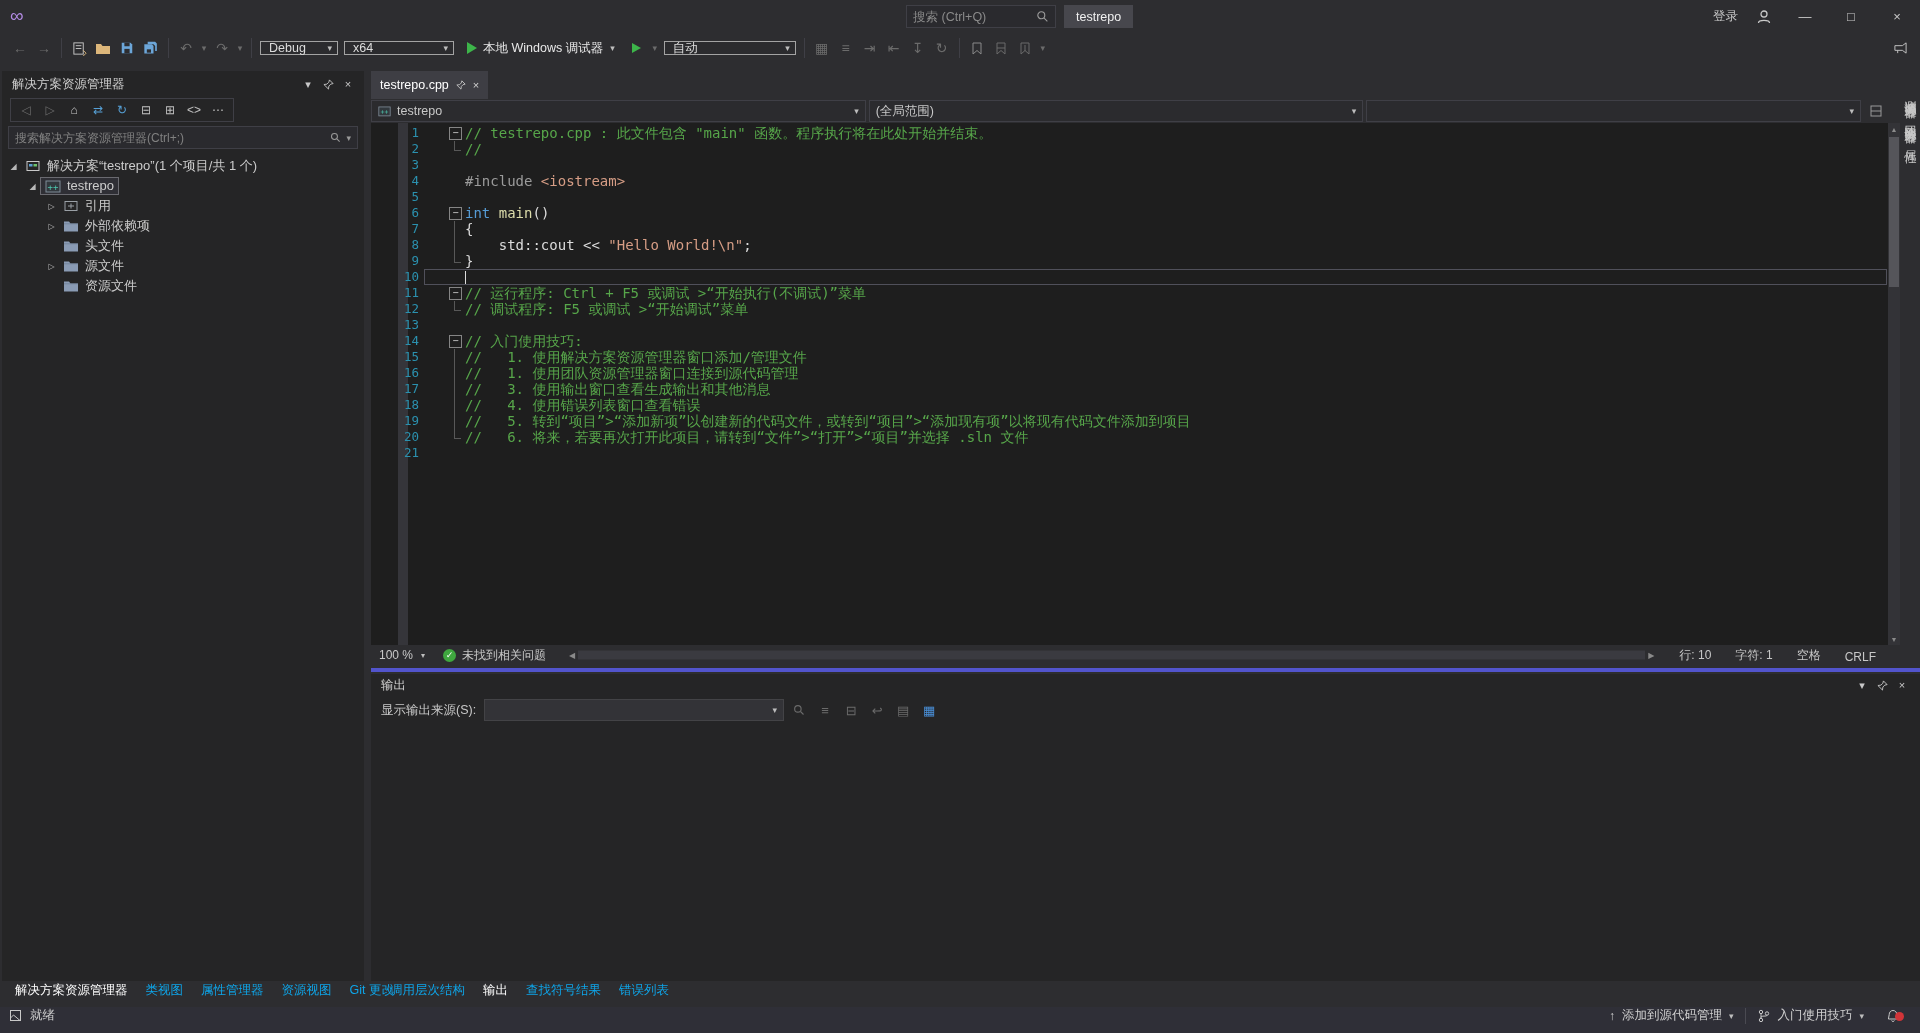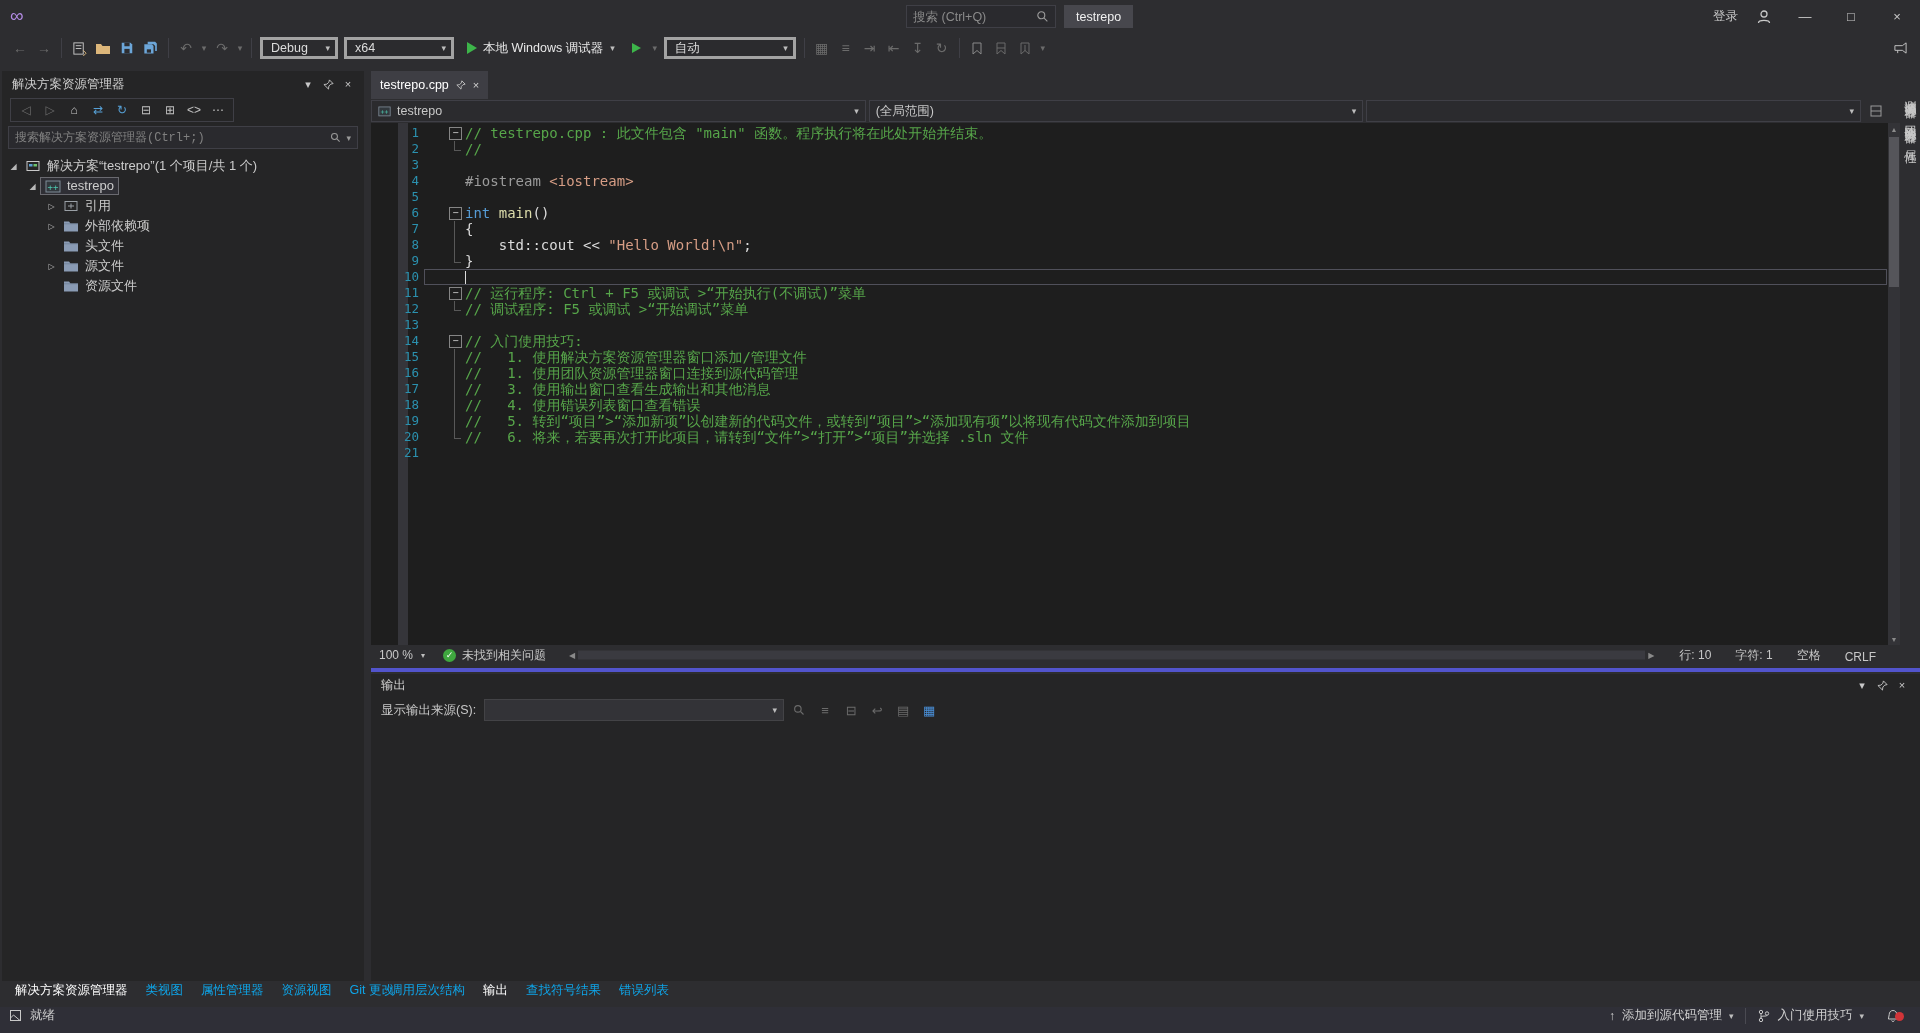--- a/index.html
+++ b/index.html
@@ -21,42 +21,42 @@
 #signin{font-size:12.5px;color:#c8c8c8;padding:0 8px}
 #profile{padding:0 10px}
 .wbtn{width:46px;height:33px;display:flex;align-items:center;justify-content:center;color:#c8c8c8;font-size:13px}
 
 
 #toolbar{position:absolute;left:0;top:33px;width:1920px;height:30px;display:flex;align-items:center;padding-left:8px;background:var(--chrome-bg,#2d2d30)}
 .tbi{min-width:24px;height:26px;display:flex;align-items:center;justify-content:center;color:#c8c8c8;font-size:14px;padding:0 2px}
 .tbi.sm{min-width:12px;font-size:9px}
 .tbi.dis{color:#6b6b6b}
 .sep{width:1px;height:20px;background:#3f3f46;margin:0 5px;flex:0 0 1px}
-.combo{display:flex;align-items:center;height:22px;background:#2b2b2e;border:3px solid #a3a3a3;padding:0 5px 0 8px;font-size:12.5px;color:#dcdcdc;margin:18px 3px}
+.combo{display:flex;align-items:center;height:14px;background:#2b2b2e;border:1px solid #a3a3a3;padding:0 5px 0 8px;font-size:12.5px;color:#dcdcdc;margin:18px 3px}
 .combo .cv{flex:1;white-space:nowrap}
 .combo .ar{color:#bdbdbd;font-size:9px;margin-left:8px}
 .w78{width:78px}.w110{width:110px}.w132{width:132px}
 #runbtn{display:flex;align-items:center;height:24px;padding:0 6px;margin:0 4px;color:#e8e8e8;font-size:12.5px;white-space:nowrap}
 .playtri{width:0;height:0;border-left:10px solid var(--run-green,#3db54a);border-top:6px solid transparent;border-bottom:6px solid transparent;margin-right:6px}
 .playtri.small{border-left-width:9px;border-top-width:5px;border-bottom-width:5px;margin-right:0}
 #runbtn .ar{font-size:9px;margin-left:7px;color:#bdbdbd}
 #tbfeedback{position:absolute;right:12px;top:0;height:30px;display:flex;align-items:center;color:#c8c8c8}
 
 
 #sepanel{position:absolute;left:2px;top:71px;width:362px;height:910px;background:var(--panel-bg,#252526)}
 .se-head{display:flex;align-items:center;height:26px;padding:0 6px 0 10px}
 .se-title{flex:1;font-size:12.5px;color:#d0d0d0;white-space:nowrap;overflow:hidden}
 .hicon{width:20px;height:20px;display:flex;align-items:center;justify-content:center;color:#c8c8c8;font-size:11px}
 .se-tools{display:flex;align-items:center;height:26px;margin:0 6px;padding:0 2px}
 .se-toolbox{display:flex;align-items:center;border:1px solid #3f3f46;height:24px;padding:0 3px}
 .sei{width:24px;height:20px;display:flex;align-items:center;justify-content:center;color:#c0c0c0;font-size:12px}
 .sei.dis{color:#6b6b6b}
 .sei.blue{color:#56a0d6}
 .se-search{display:flex;align-items:center;height:23px;margin:3px 6px 4px 6px;background:#2a2a2e;border:1px solid #3f3f46;padding:0 6px}
-.se-search input{flex:1;background:transparent;border:none;outline:none;color:#a3a3a3;font-size:12px;font-family:Liberation Mono, monospace;min-width:0}
+.se-search input{flex:1;background:transparent;border:none;outline:none;color:#a3a3a3;font-size:12px;font-family:Liberation Sans, sans-serif;min-width:0}
 .se-search input::placeholder{color:#808080}
 .sar{color:#9a9a9a;font-size:9px;margin-left:5px}
 #setree{padding-top:3px}
 .trow{display:flex;align-items:center;height:20px;font-size:13px;color:#cccccc;white-space:nowrap}
 .texp{width:15px;flex:0 0 15px;font-size:8px;color:#b8b8b8;text-align:center}
 .tbody{display:flex;align-items:center;gap:6px;padding:0 4px;height:18px}
 .trow.sel .tbody{border:1px solid #6a6a70;background:#2f2f35}
 .ticon{display:flex;align-items:center}
 .tlbl{line-height:18px}
 
@@ -437,21 +437,21 @@
           <span class="ct"><span class="tk-com">//</span></span>
         </div>
         <div class="cl">
           <span class="ln">3</span>
           <span class="fold "></span>
           <span class="ct"></span>
         </div>
         <div class="cl">
           <span class="ln">4</span>
           <span class="fold "></span>
-          <span class="ct"><span class="tk-pre">#iostream </span><span class="tk-str">&lt;iostream&gt;</span></span>
+          <span class="ct"><span class="tk-pre">#include </span><span class="tk-str">&lt;iostream&gt;</span></span>
         </div>
         <div class="cl">
           <span class="ln">5</span>
           <span class="fold "></span>
           <span class="ct"></span>
         </div>
         <div class="cl">
           <span class="ln">6</span>
           <span class="fold f-open"></span>
           <span class="ct"><span class="tk-kw">int</span><span class="tk-def"> </span><span class="tk-fn">main</span><span class="tk-def">()</span></span>

